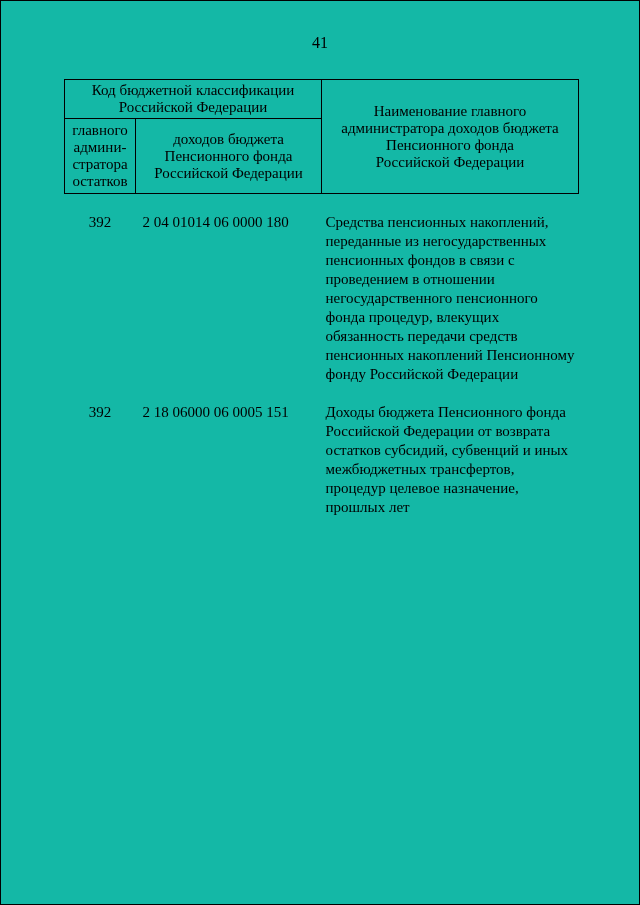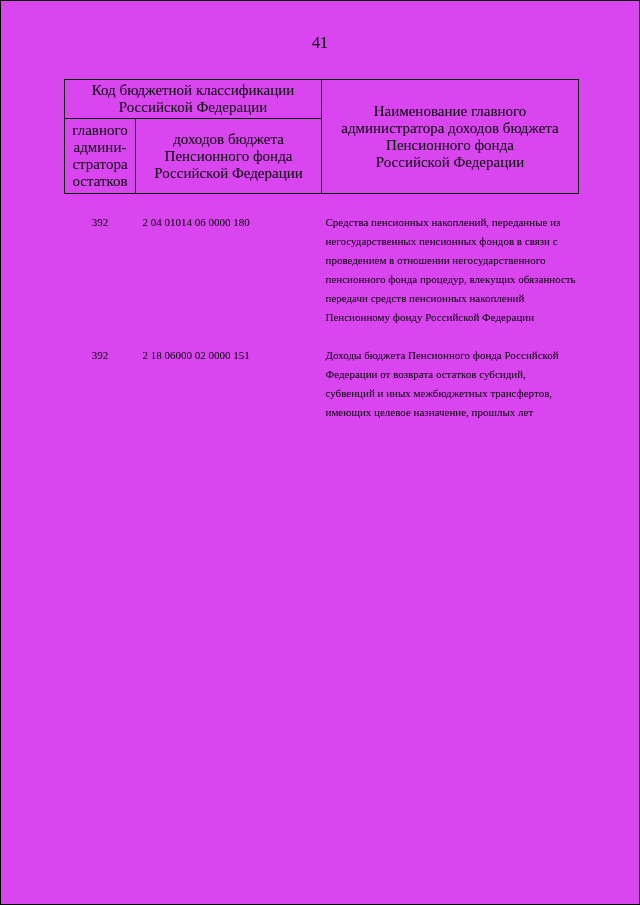--- a/index.html
+++ b/index.html
@@ -6,21 +6,21 @@
     margin: 0;
     padding: 0;
     background: #ffffff;
   }
   .page {
     position: relative;
     width: 640px;
     height: 905px;
     box-sizing: border-box;
     border: 1px solid #000000;
-    background: #d946ef;
+    background: #14b8a6;
     font-family: "Liberation Serif", "DejaVu Serif", serif;
     color: #000000;
     overflow: hidden;
   }
   .page-number {
     text-align: center;
     padding-top: 33px;
     font-size: 16px;
   }
   table.budget-table {
@@ -42,21 +42,21 @@
   th.group-title {
     height: 34px;
   }
   th.sub-admin {
     height: 70px;
   }
   th.name-col {
     vertical-align: middle;
   }
   table.budget-table tbody td {
-    font-size: 11px;
+    font-size: 15px;
     line-height: 19px;
     vertical-align: top;
     padding-top: 19px;
     padding-bottom: 0;
   }
   td.cell-admin {
     text-align: center;
   }
   td.cell-code {
     padding-left: 7px;
@@ -100,18 +100,18 @@
       </tr>
     </thead>
     <tbody>
       <tr>
         <td class="cell-admin">392</td>
         <td class="cell-code">2 04 01014 06 0000 180</td>
         <td class="cell-name">Средства пенсионных накоплений, переданные из негосударственных пенсионных фондов в связи с проведением в отношении негосударственного пенсионного фонда процедур, влекущих обязанность передачи средств пенсионных накоплений Пенсионному фонду Российской Федерации</td>
       </tr>
       <tr>
         <td class="cell-admin">392</td>
-        <td class="cell-code">2 18 06000 02 0000 151</td>
-        <td class="cell-name">Доходы бюджета Пенсионного фонда Российской Федерации от возврата остатков субсидий, субвенций и иных межбюджетных трансфертов, имеющих целевое назначение, прошлых лет</td>
+        <td class="cell-code">2 18 06000 06 0005 151</td>
+        <td class="cell-name">Доходы бюджета Пенсионного фонда Российской Федерации от возврата остатков субсидий, субвенций и иных межбюджетных трансфертов, процедур целевое назначение, прошлых лет</td>
       </tr>
     </tbody>
   </table>
 </div>
 
 </body></html>

